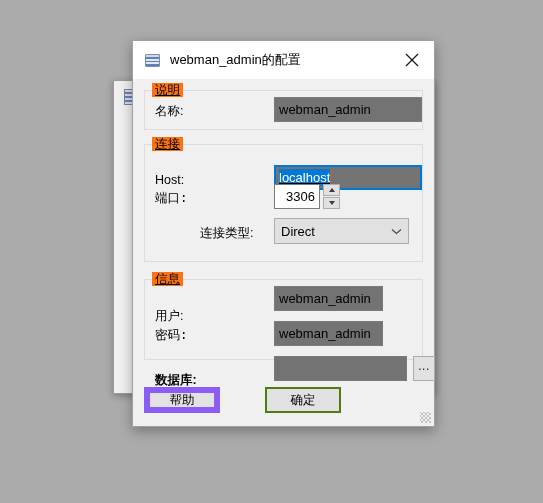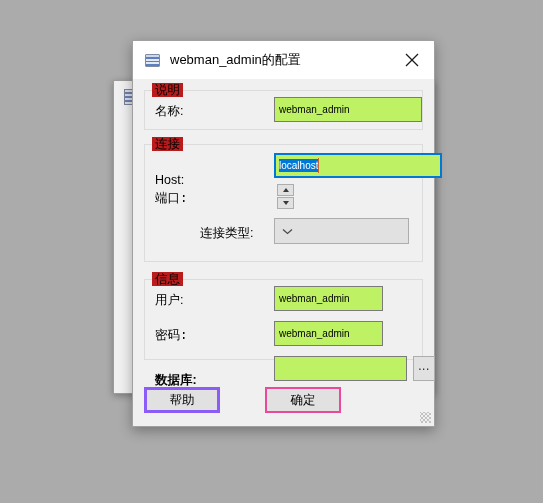--- a/index.html
+++ b/index.html
@@ -139,25 +139,26 @@
   .groupbox {
     position: relative;
     border: 1px solid #dcdcdc;
     box-sizing: border-box;
     margin-bottom: 0;
   }
   .group-title {
     position: absolute;
     left: 7px;
     top: -8px;
-    background: #b91c1c;
+    background: #f97316;
     padding: 0 3px;
     font-size: 12.5px;
     color: #000;
     line-height: 14px;
+    text-decoration: underline;
   }
 
   #group-desc {
     margin-top: 11px;
     height: 40px;
   }
   #group-conn {
     margin-top: 14px;
     height: 118px;
   }
@@ -168,28 +169,28 @@
   .field-label {
     position: absolute;
     left: 10px;
     font-size: 12.5px;
     color: #000;
     white-space: nowrap;
   }
 
   .textbox {
     position: absolute;
-    background: #bef264;
+    background: #737373;
     border: 1px solid #7a7a7a;
     box-sizing: border-box;
     height: 25px;
     display: flex;
     align-items: center;
     padding: 0 4px;
-    font-size: 10px;
+    font-size: 13px;
     color: #000;
     cursor: text;
   }
   .textbox.focused {
     border: 2px solid #0078d7;
     padding: 0 3px;
   }
   .sel-text {
     background: #0078d7;
     color: #ffffff;
@@ -292,31 +293,31 @@
   #footer {
     flex: none;
     height: 48px;
     position: relative;
   }
   .dlg-button {
     position: absolute;
     top: 9px;
     height: 26px;
     background: #e1e1e1;
-    border: 3px solid #8b5cf6;
+    border: 6px solid #8b5cf6;
     box-sizing: border-box;
     display: flex;
     align-items: center;
     justify-content: center;
     font-size: 12.5px;
     color: #000;
     cursor: default;
   }
   .dlg-button.default {
-    border: 2px solid #ec4899;
+    border: 2px solid #4d7c0f;
   }
   #btn-help   { left: 11px;  width: 76px; }
   #btn-ok     { left: 132px; width: 76px; }
   #btn-cancel { left: 216px; width: 76px; }
 
   #dialog-grip {
     position: absolute;
     right: 3px;
     bottom: 3px;
     width: 11px;
@@ -361,51 +362,55 @@
       <div class="field-label" style="top:12px;">名称:</div>
       <div class="textbox" style="left:129px; top:6px; width:148px;">
         <span>webman_admin</span>
       </div>
     </div>
 
     <div class="groupbox" id="group-conn">
       <div class="group-title">连接</div>
 
       <div class="field-label" style="top:28px;">Host:</div>
-      <div class="textbox focused" style="left:129px; top:8px; width:168px;">
+      <div class="textbox focused" style="left:129px; top:20px; width:148px;text-decoration:underline;">
         <span class="sel-text">localhost</span>
           <span class="caret"></span>
       </div>
 
       <div class="field-label" style="top:45px;font-family:Liberation Mono, monospace;">端口:</div>
       <div class="spinbox" style="left:129px; top:39px;">
+        <div class="spin-field">
+          <span>3306</span>
+        </div>
         <div class="spin-btns">
           <div class="spin-btn">
             <span class="tri-up"></span>
           </div>
           <div class="spin-btn">
             <span class="tri-down"></span>
           </div>
         </div>
       </div>
 
       <div class="field-label" style="top:80px;margin-left:45px;">连接类型:</div>
       <div class="combobox" style="left:129px; top:73px; width:135px;">
+        <span class="combo-value">Direct</span>
         <span class="combo-arrow">
           <svg width="11" height="7" viewBox="0 0 11 7">
             <polyline points="1,1.5 5.5,5.5 10,1.5" fill="none" stroke="#4a4a4a" stroke-width="1.2"></polyline>
           </svg>
         </span>
       </div>
     </div>
 
     <div class="groupbox" id="group-info">
       <div class="group-title">信息</div>
 
-      <div class="field-label" style="top:12px;">用户:</div>
+      <div class="field-label" style="top:28px;">用户:</div>
       <div class="textbox" style="left:129px; top:6px; width:109px;">
         <span>webman_admin</span>
       </div>
 
       <div class="field-label" style="top:47px;font-family:Liberation Mono, monospace;">密码:</div>
       <div class="textbox" style="left:129px; top:41px; width:109px;">
         <span>webman_admin</span>
       </div>
 
       <div class="field-label" style="top:92px;font-weight:bold;">数据库:</div>

